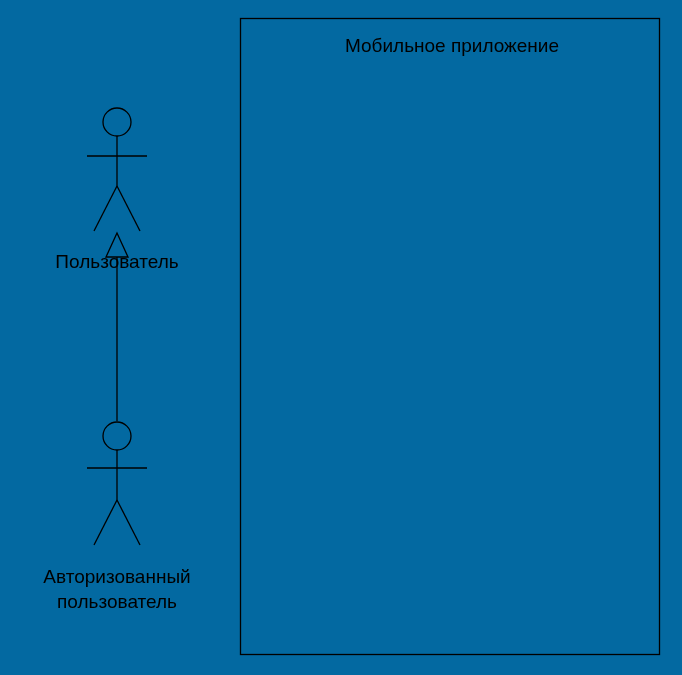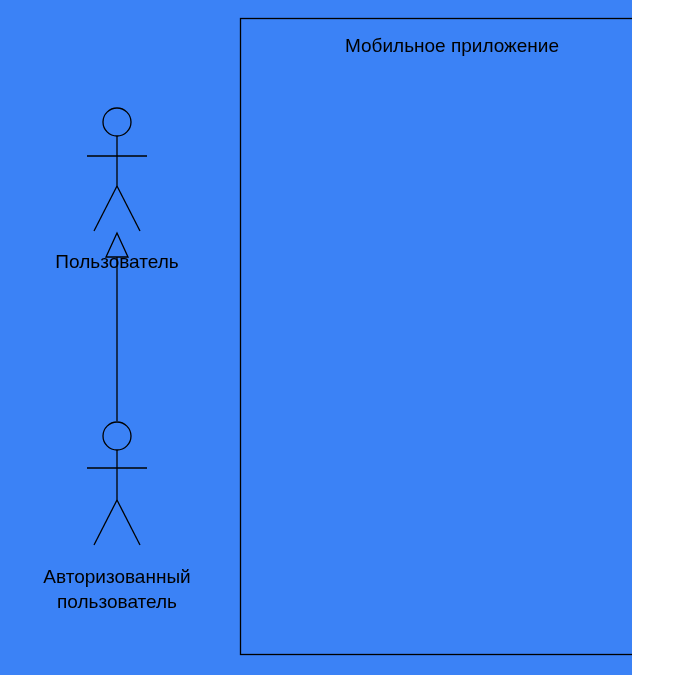--- a/index.html
+++ b/index.html
@@ -1,24 +1,24 @@
 <!DOCTYPE html>
 <html><head>
   <meta charset="utf-8">
   <style>
     html, body {
       margin: 0;
       padding: 0;
       background: #ffffff;
     }
     .canvas {
-      width: 632px;
+      width: 682px;
       height: 675px;
       position: relative;
-      background: #3b82f6;
+      background: #0369a1;
       overflow: hidden;
     }
     svg { display: block; }
     .stroke {
       stroke: #000000;
       stroke-width: 1.3;
       fill: none;
     }
     text {
       font-family: "Liberation Sans", "DejaVu Sans", sans-serif;

